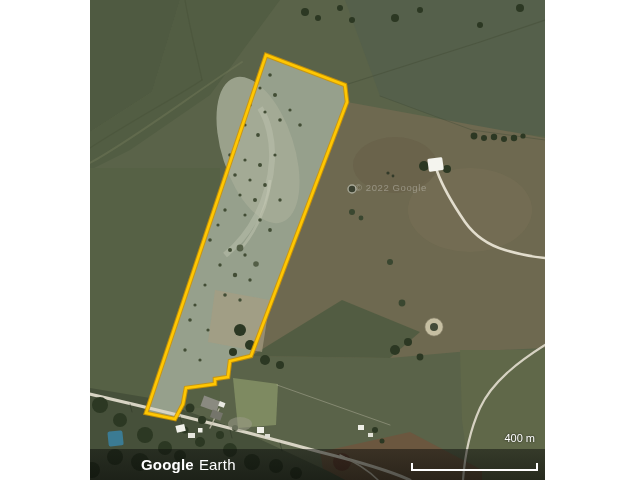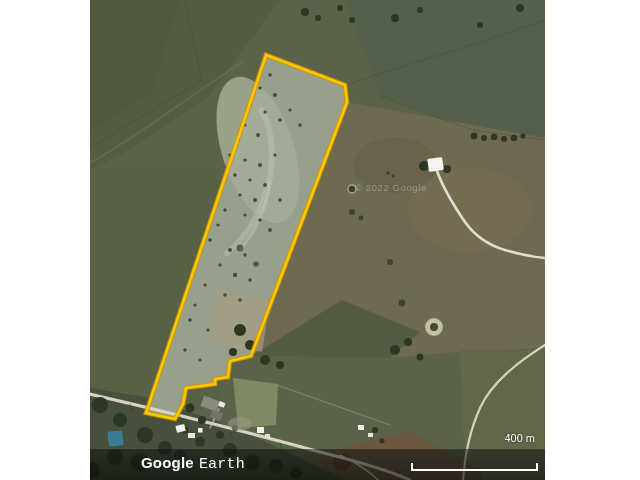--- a/index.html
+++ b/index.html
@@ -6,21 +6,21 @@
   .page{position:relative;width:640px;height:480px;background:#ffffff;overflow:hidden;
         font-family:"Liberation Sans",sans-serif;}
   .map-frame{position:absolute;left:90px;top:0;width:455px;height:480px;overflow:hidden;background:#4d7c0f;}
   .scene{position:absolute;left:0;top:0;display:block;}
   .watermark{position:absolute;left:265px;top:182px;font-size:9.5px;letter-spacing:.6px;
              color:rgba(255,255,255,0.30);white-space:nowrap;}
   .bottom-bar{position:absolute;left:0;right:0;bottom:0;height:31px;
               background:linear-gradient(rgba(10,12,10,.50),rgba(4,5,4,.62));}
   .ge-logo{position:absolute;left:14px;bottom:8px;color:#fff;font-size:15px;line-height:15px;white-space:nowrap;}
   .ge-logo .g{font-weight:700;letter-spacing:.2px;margin-left:37px;}
-  .ge-logo .e{font-weight:400;margin-left:5px;letter-spacing:.2px;font-family:Liberation Mono, monospace;}
+  .ge-logo .e{font-weight:400;margin-left:5px;letter-spacing:.2px;}
   .scalebar{position:absolute;right:7px;bottom:9px;width:127px;color:#fff;}
   .scale-label{text-align:right;font-size:11px;line-height:11px;margin-bottom:19px;padding-right:3px;
                text-shadow:0 0 2px rgba(0,0,0,.8);}
   .scale-line{height:6px;border-left:2px solid #fff;border-right:2px solid #fff;border-bottom:2px solid #fff;}
 </style>
 </head>
 <body>
 
 <div class="page">
   <div class="map-frame">

